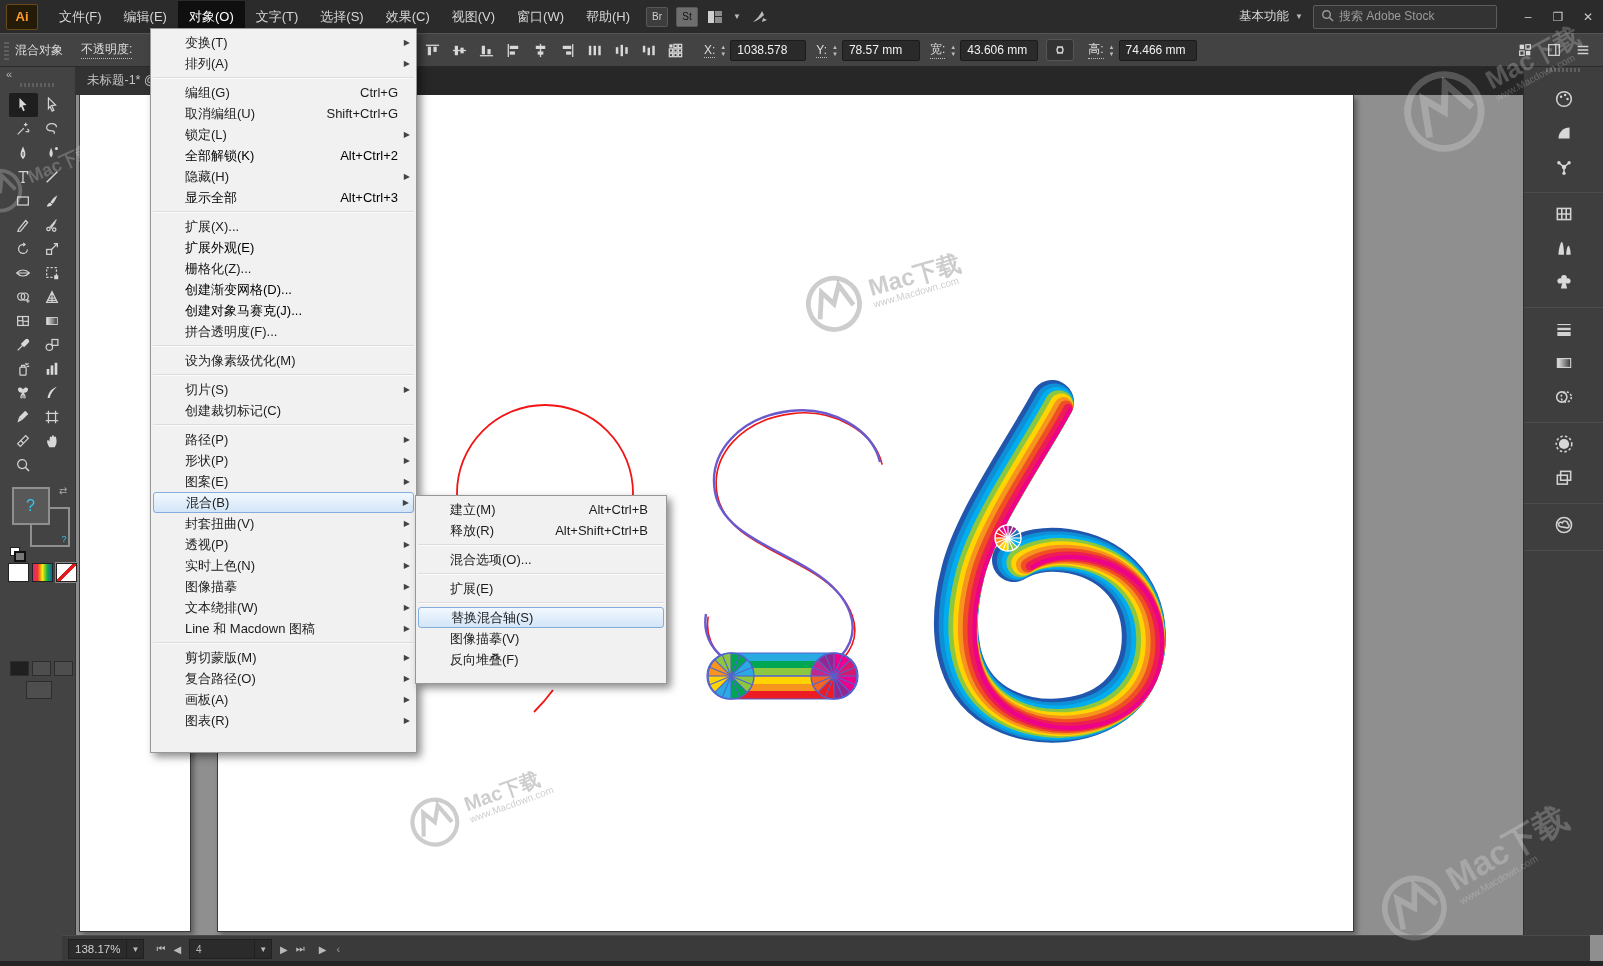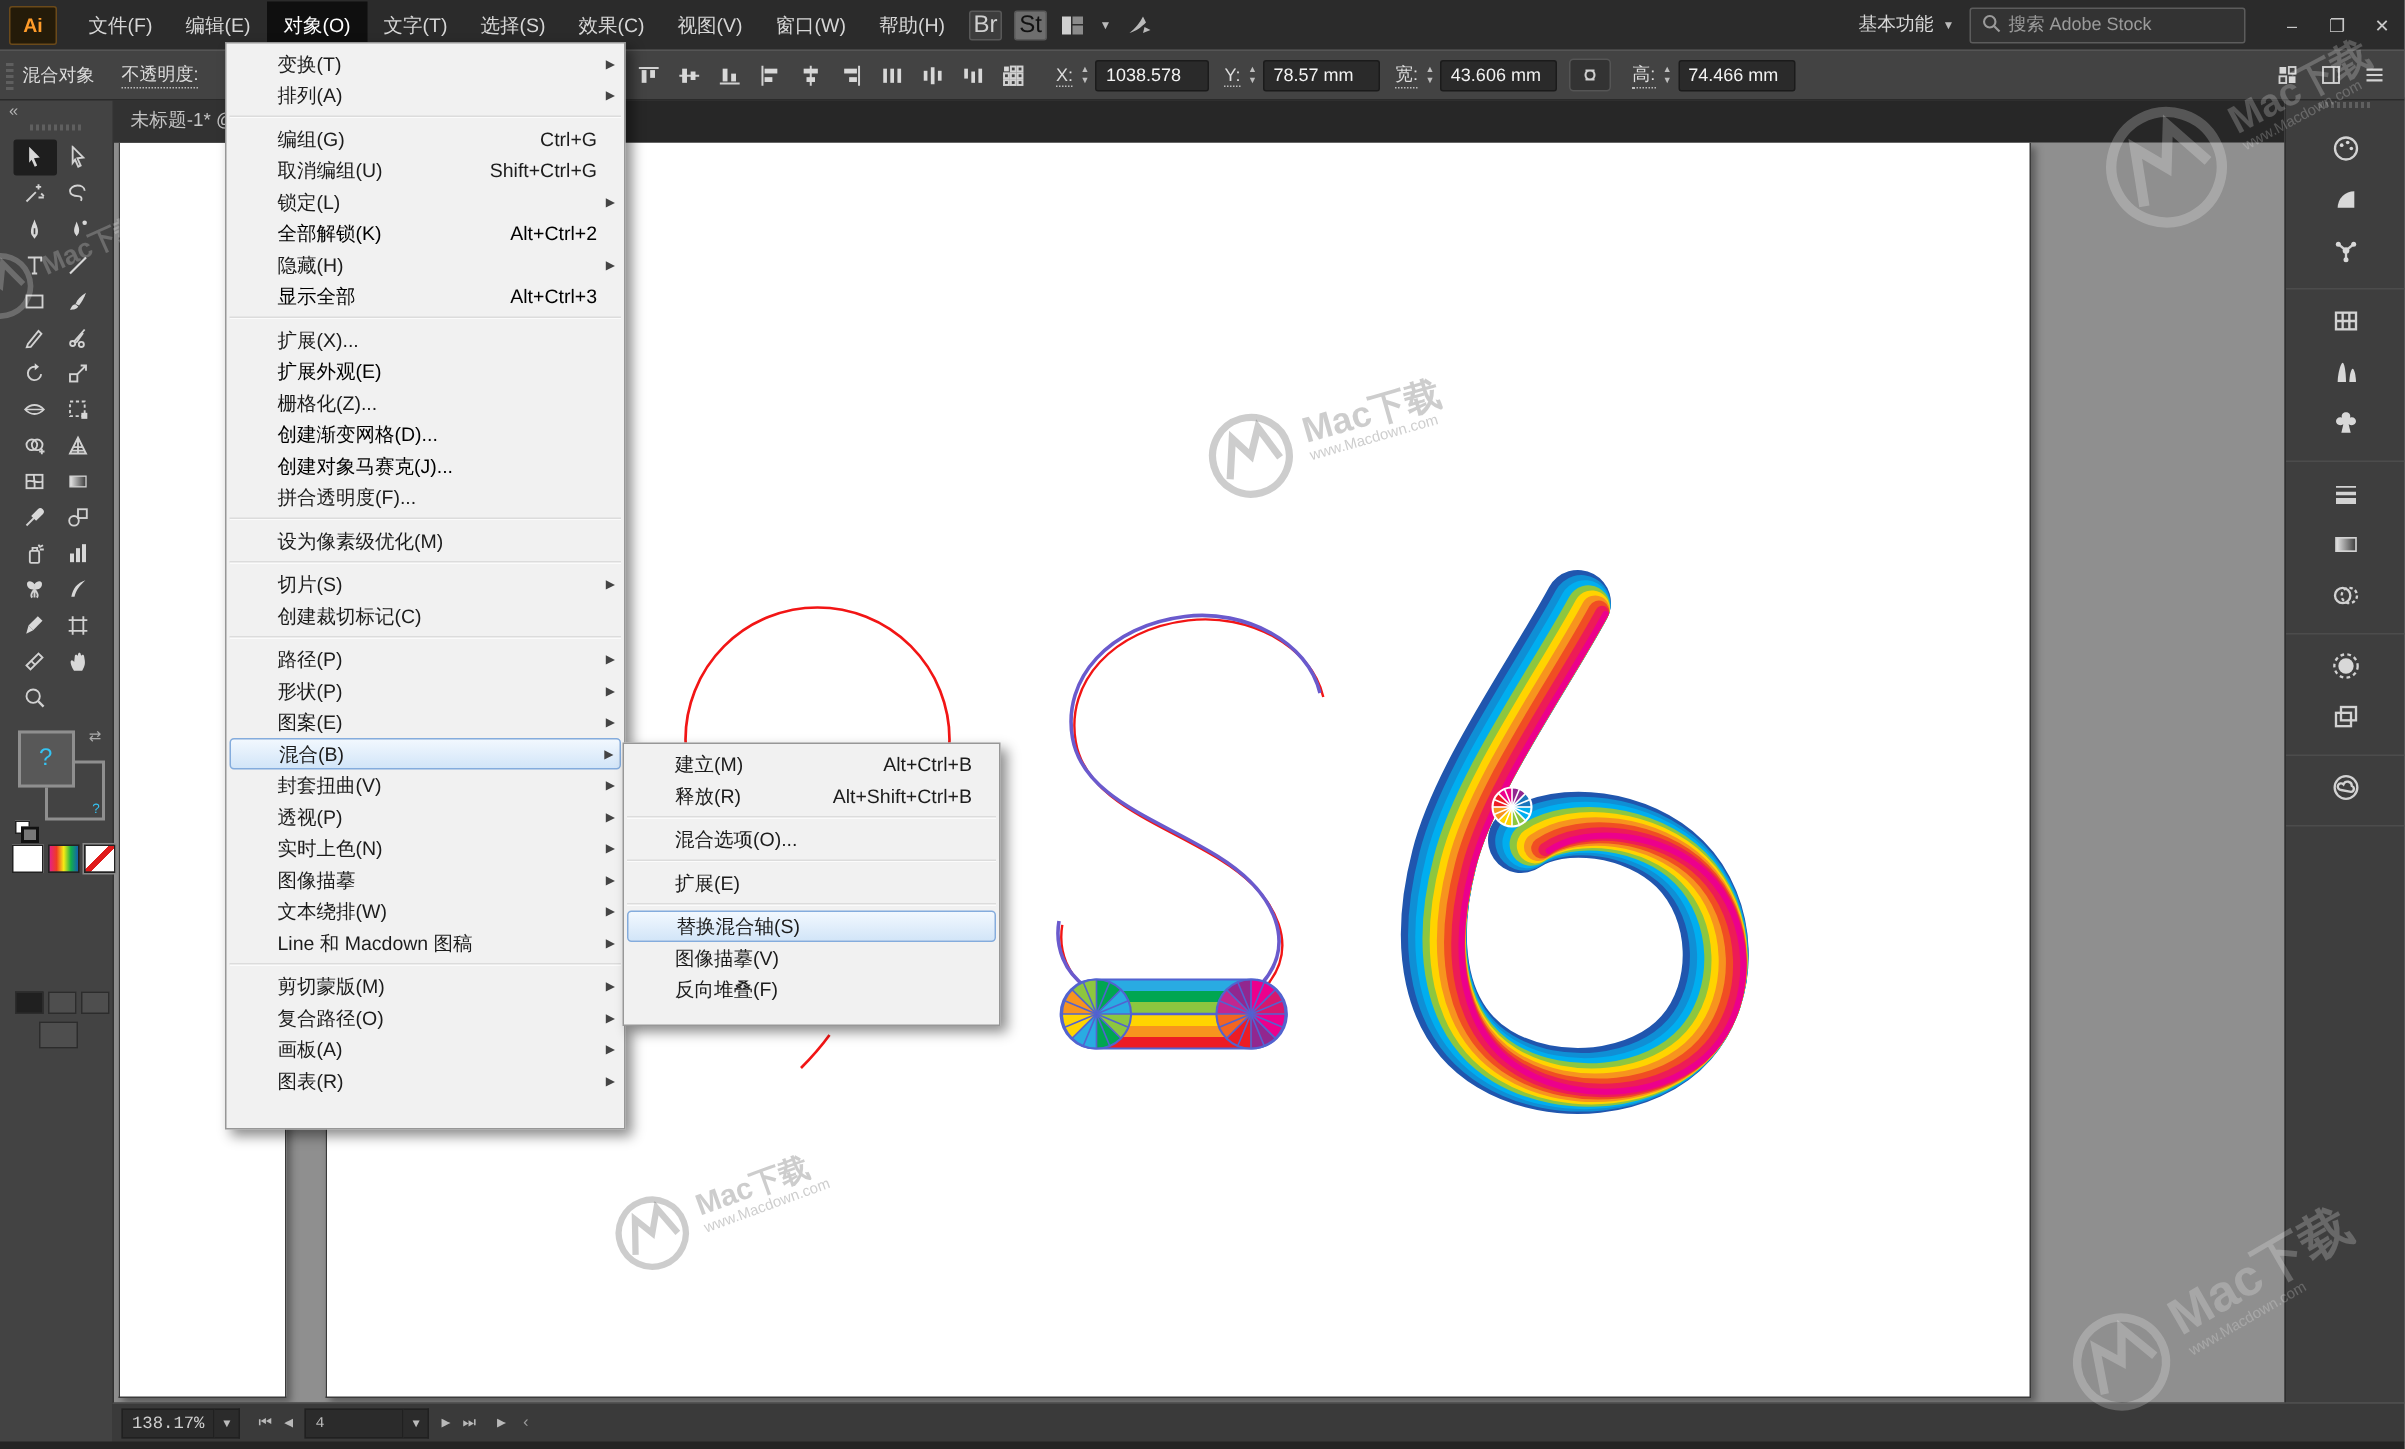--- a/index.html
+++ b/index.html
@@ -6,21 +6,21 @@
   #stage{position:relative;width:1603px;height:966px;overflow:hidden;
     font-family:"Liberation Sans",sans-serif;background:#8f8f8f;-webkit-font-smoothing:antialiased;}
   
   #menubar{position:absolute;left:0;top:0;width:1603px;height:33px;background:#2b2b2b;
     display:flex;align-items:center;gap:2px;color:#d6d6d6;font-size:13px;z-index:4;}
   #ai-logo{width:30px;height:24px;margin:0 8px 0 6px;background:#241b09;border:1px solid #6b4a1a;border-radius:2px;
     color:#ff9c2a;font-weight:bold;font-size:13px;display:flex;align-items:center;justify-content:center;}
   .mb-item{padding:7px 11px;cursor:default;white-space:nowrap;}
   .mb-item.active{background:#0f0f0f;color:#ffffff;}
   .mb-badge{width:20px;height:18px;margin:0 3px;display:flex;align-items:center;justify-content:center;
-    font-size:16px;border-radius:2px;background:#3d3d3d;border:1px solid #585858;color:#cfcfcf;}
+    font-size:10px;border-radius:2px;background:#3d3d3d;border:1px solid #585858;color:#cfcfcf;}
   .mb-badge.st{background:#6e6e6e;color:#111;}
   .mb-ico{margin:0 4px;display:flex;align-items:center;}
   .mb-right{margin-left:auto;display:flex;align-items:center;gap:10px;}
   #workspace-switcher{display:flex;align-items:center;gap:6px;font-size:12.5px;color:#d9d9d9;}
   #stock-search{width:168px;height:22px;border:1px solid #5c5c5c;border-radius:2px;background:#333333;
     display:flex;align-items:center;gap:5px;padding:0 7px;color:#9b9b9b;font-size:12px;}
   #win-controls{display:flex;margin-left:6px;}
   .win-btn{width:30px;height:26px;display:flex;align-items:center;justify-content:center;color:#c9c9c9;font-size:12px;}
   
   #controlbar{position:absolute;left:0;top:33px;width:1603px;height:32px;background:#434343;
@@ -75,22 +75,22 @@
   .artboard{position:absolute;top:0;background:#ffffff;border:1px solid #3a3a3a;border-top:none;
     box-shadow:3px 3px 5px rgba(0,0,0,0.35);}
   #artboard-left{left:4px;width:110px;height:836px;}
   #artboard-main{left:142px;width:1135px;height:836px;}
   #artwork{position:absolute;left:0;top:0;width:1448px;height:840px;pointer-events:none;}
   
   #dock{position:absolute;left:1523px;top:65px;width:80px;height:870px;background:#3e3e3e;border-left:1px solid #2e2e2e;z-index:2;}
   .dock-group{border-bottom:1px solid #4c4c4c;padding:2px 0 6px 0;}
   .dock-ico{width:30px;height:30px;margin:4px auto;display:flex;align-items:center;justify-content:center;border-radius:3px;}
   
-  #statusbar{position:absolute;left:75px;top:935px;width:1528px;height:26px;background:#3a3a3a;border-top:1px solid #4a4a4a;
-    display:flex;align-items:center;color:#cfcfcf;font-size:11.5px;z-index:2;font-family:Liberation Mono, monospace;}
+  #statusbar{position:absolute;left:62px;top:935px;width:1528px;height:26px;background:#3a3a3a;border-top:1px solid #4a4a4a;
+    display:flex;align-items:center;color:#cfcfcf;font-size:11.5px;z-index:2;}
   .sb-box{height:18px;background:#2b2b2b;border:1px solid #202020;display:flex;align-items:center;padding:0 6px;margin-left:6px;}
   .sb-caret{width:16px;height:18px;background:#2b2b2b;border:1px solid #202020;border-left:none;display:flex;align-items:center;justify-content:center;font-size:8px;color:#bbb;}
   .sb-nav{display:flex;align-items:center;gap:8px;margin-left:12px;color:#b9b9b9;font-size:10px;}
   #sb-status{width:420px;text-align:center;border-left:1px solid #4a4a4a;border-right:1px solid #4a4a4a;height:100%;
     display:flex;align-items:center;justify-content:center;margin-left:14px;}
   #bottomstrip{position:absolute;left:0;top:961px;width:1603px;height:5px;background:#242424;z-index:5;}
   
   .popup{position:absolute;background:#f1f1f1;border:1px solid #979797;box-shadow:4px 4px 8px rgba(0,0,0,0.45);
     z-index:10;display:flex;flex-direction:column;padding:3px 0;}
   #object-menu{left:150px;top:28px;width:265px;height:717px;}

